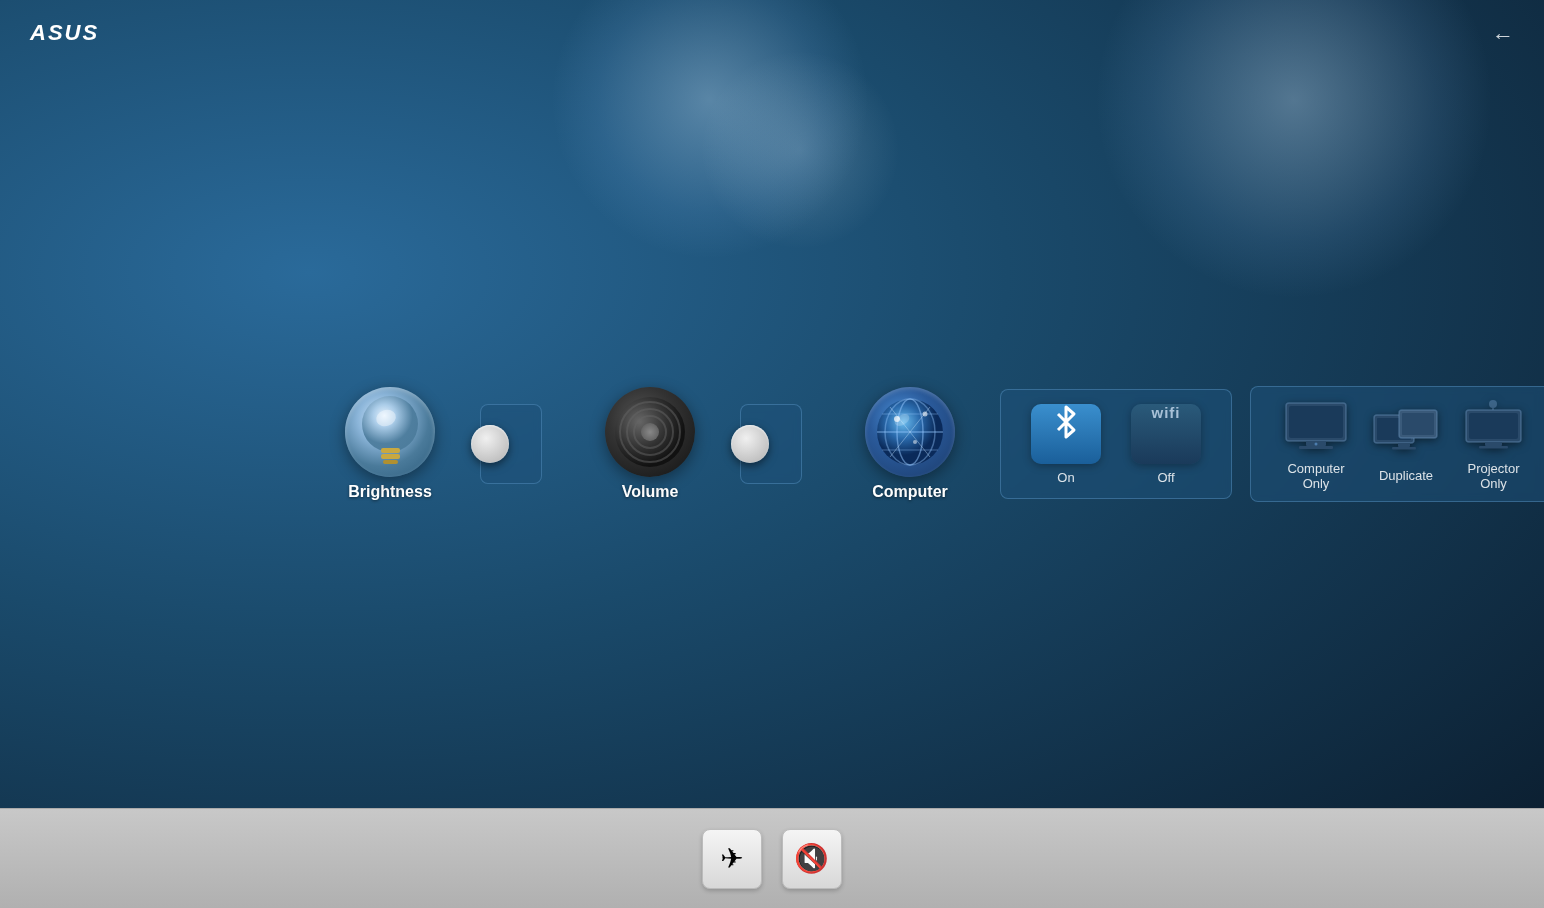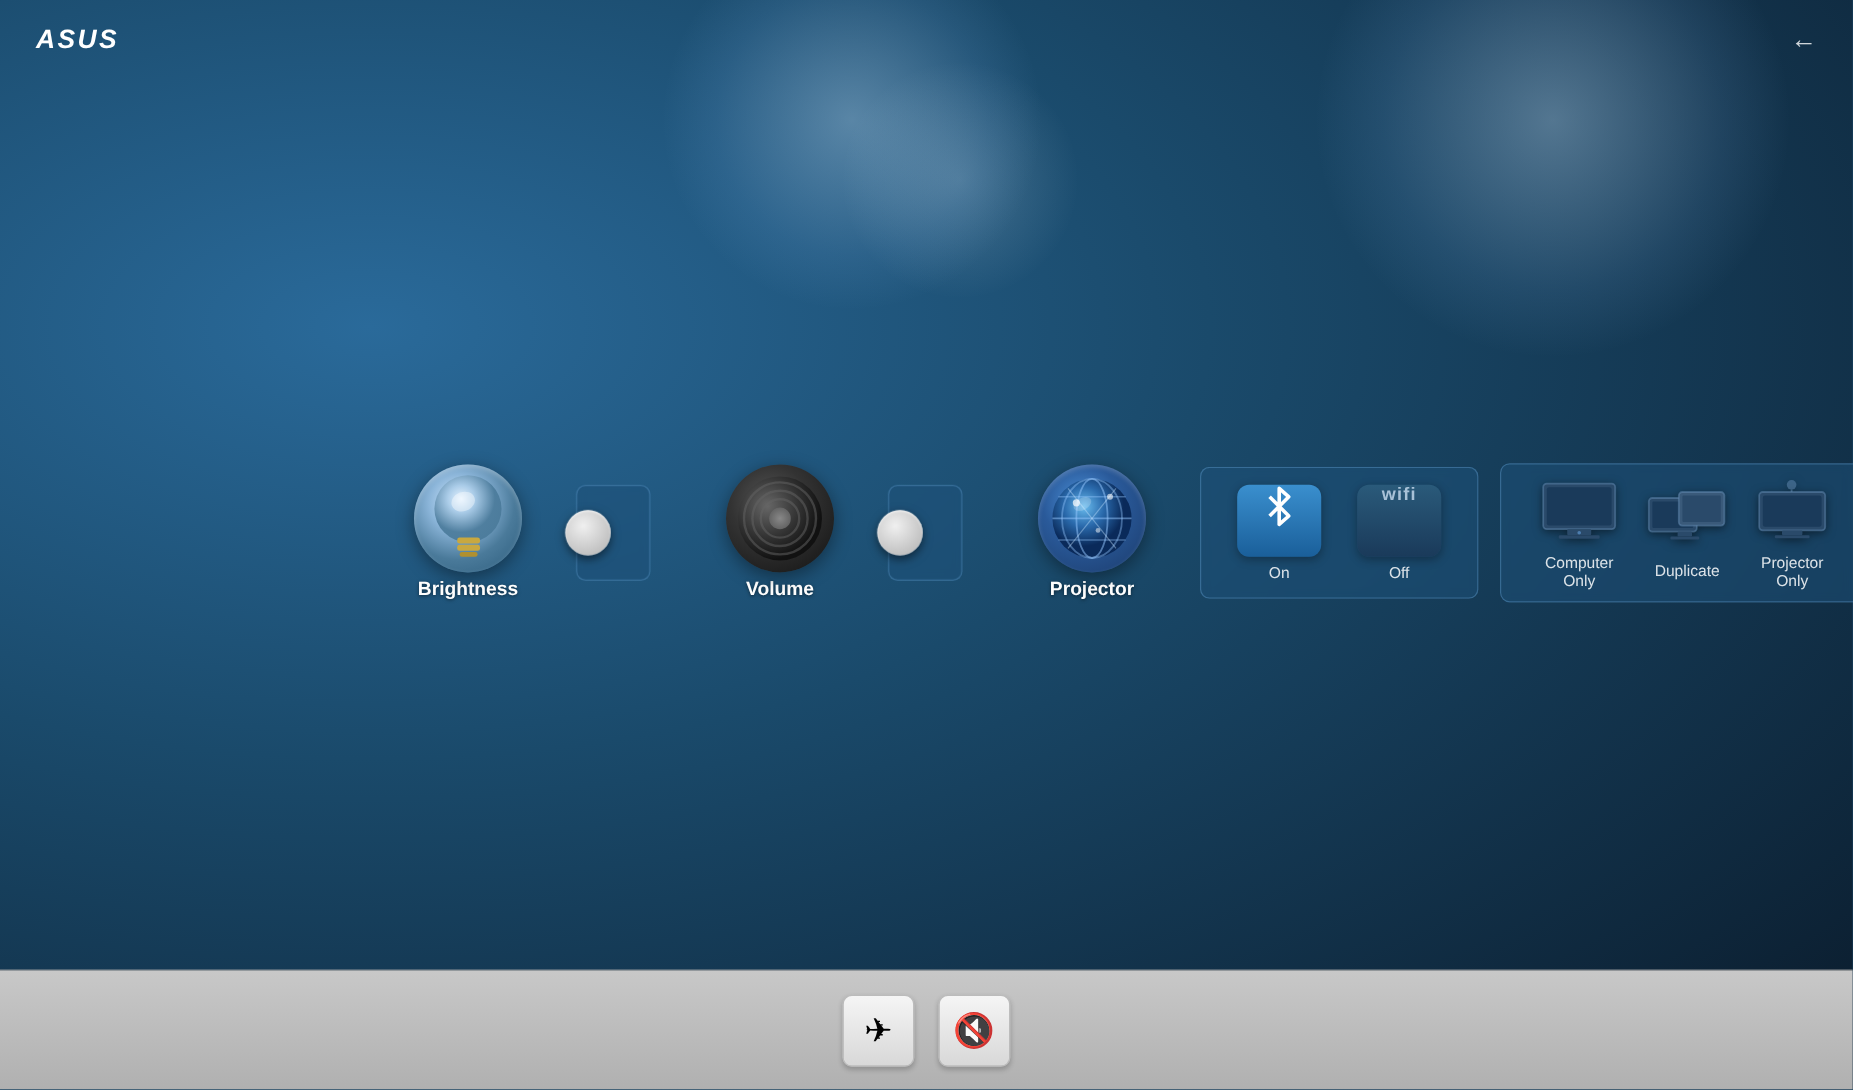--- a/index.html
+++ b/index.html
@@ -395,21 +395,21 @@
 
           <line x1="20" y1="15" x2="60" y2="65" stroke="rgba(200,230,255,0.4)" stroke-width="1"></line>
           <line x1="60" y1="15" x2="20" y2="65" stroke="rgba(200,230,255,0.4)" stroke-width="1"></line>
           <circle cx="27" cy="27" r="3" fill="rgba(255,255,255,0.7)"></circle>
           <circle cx="55" cy="22" r="2.5" fill="rgba(255,255,255,0.6)"></circle>
           <circle cx="45" cy="50" r="2" fill="rgba(255,255,255,0.5)"></circle>
 
           <ellipse cx="32" cy="28" rx="8" ry="5" fill="rgba(255,255,255,0.2)" transform="rotate(-30,32,28)"></ellipse>
         </svg>
       </div>
-      <label>Projector</label>
+      <label>Computer</label>
     </div>
     <div class="control-panel wireless-panel">
 
       <div class="wireless-btn">
         <div class="wireless-btn-icon btn-blue">
           <svg width="32" height="36" viewBox="0 0 32 36" xmlns="http://www.w3.org/2000/svg">
             <polyline points="8,10 24,26 16,33 16,3 24,10 8,26" fill="none" stroke="white" stroke-width="3" stroke-linejoin="round"></polyline>
           </svg>
         </div>
         <label>On</label>

